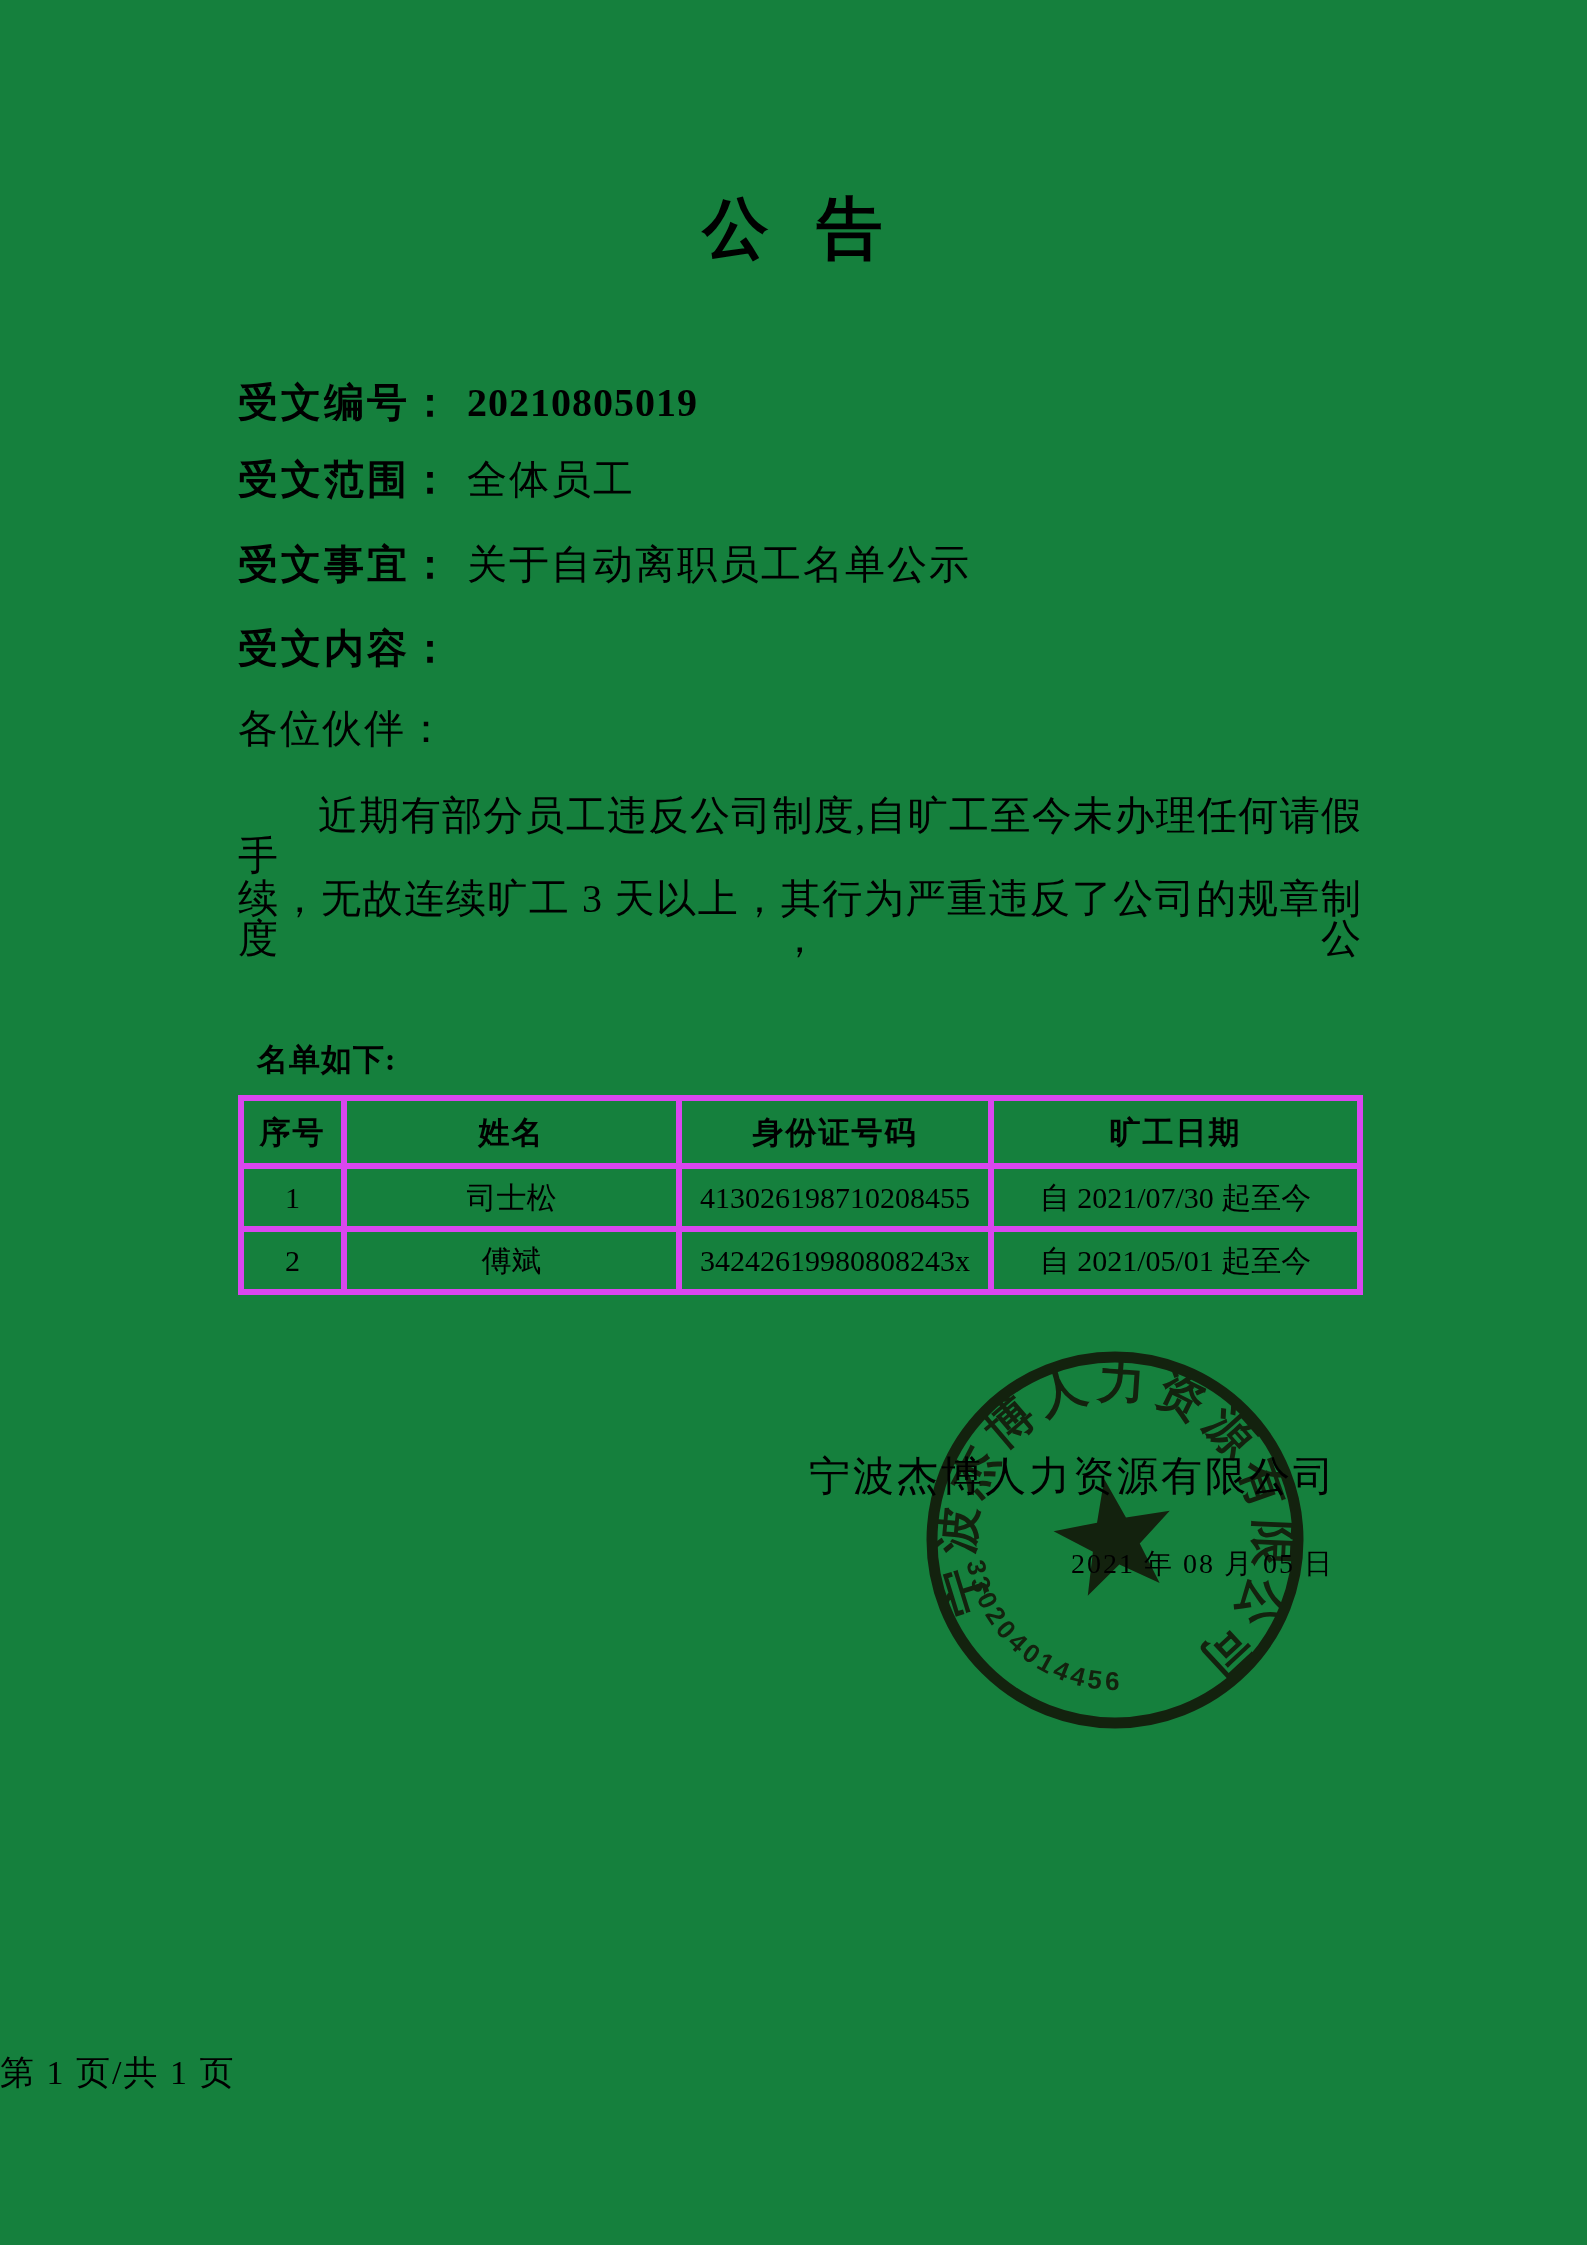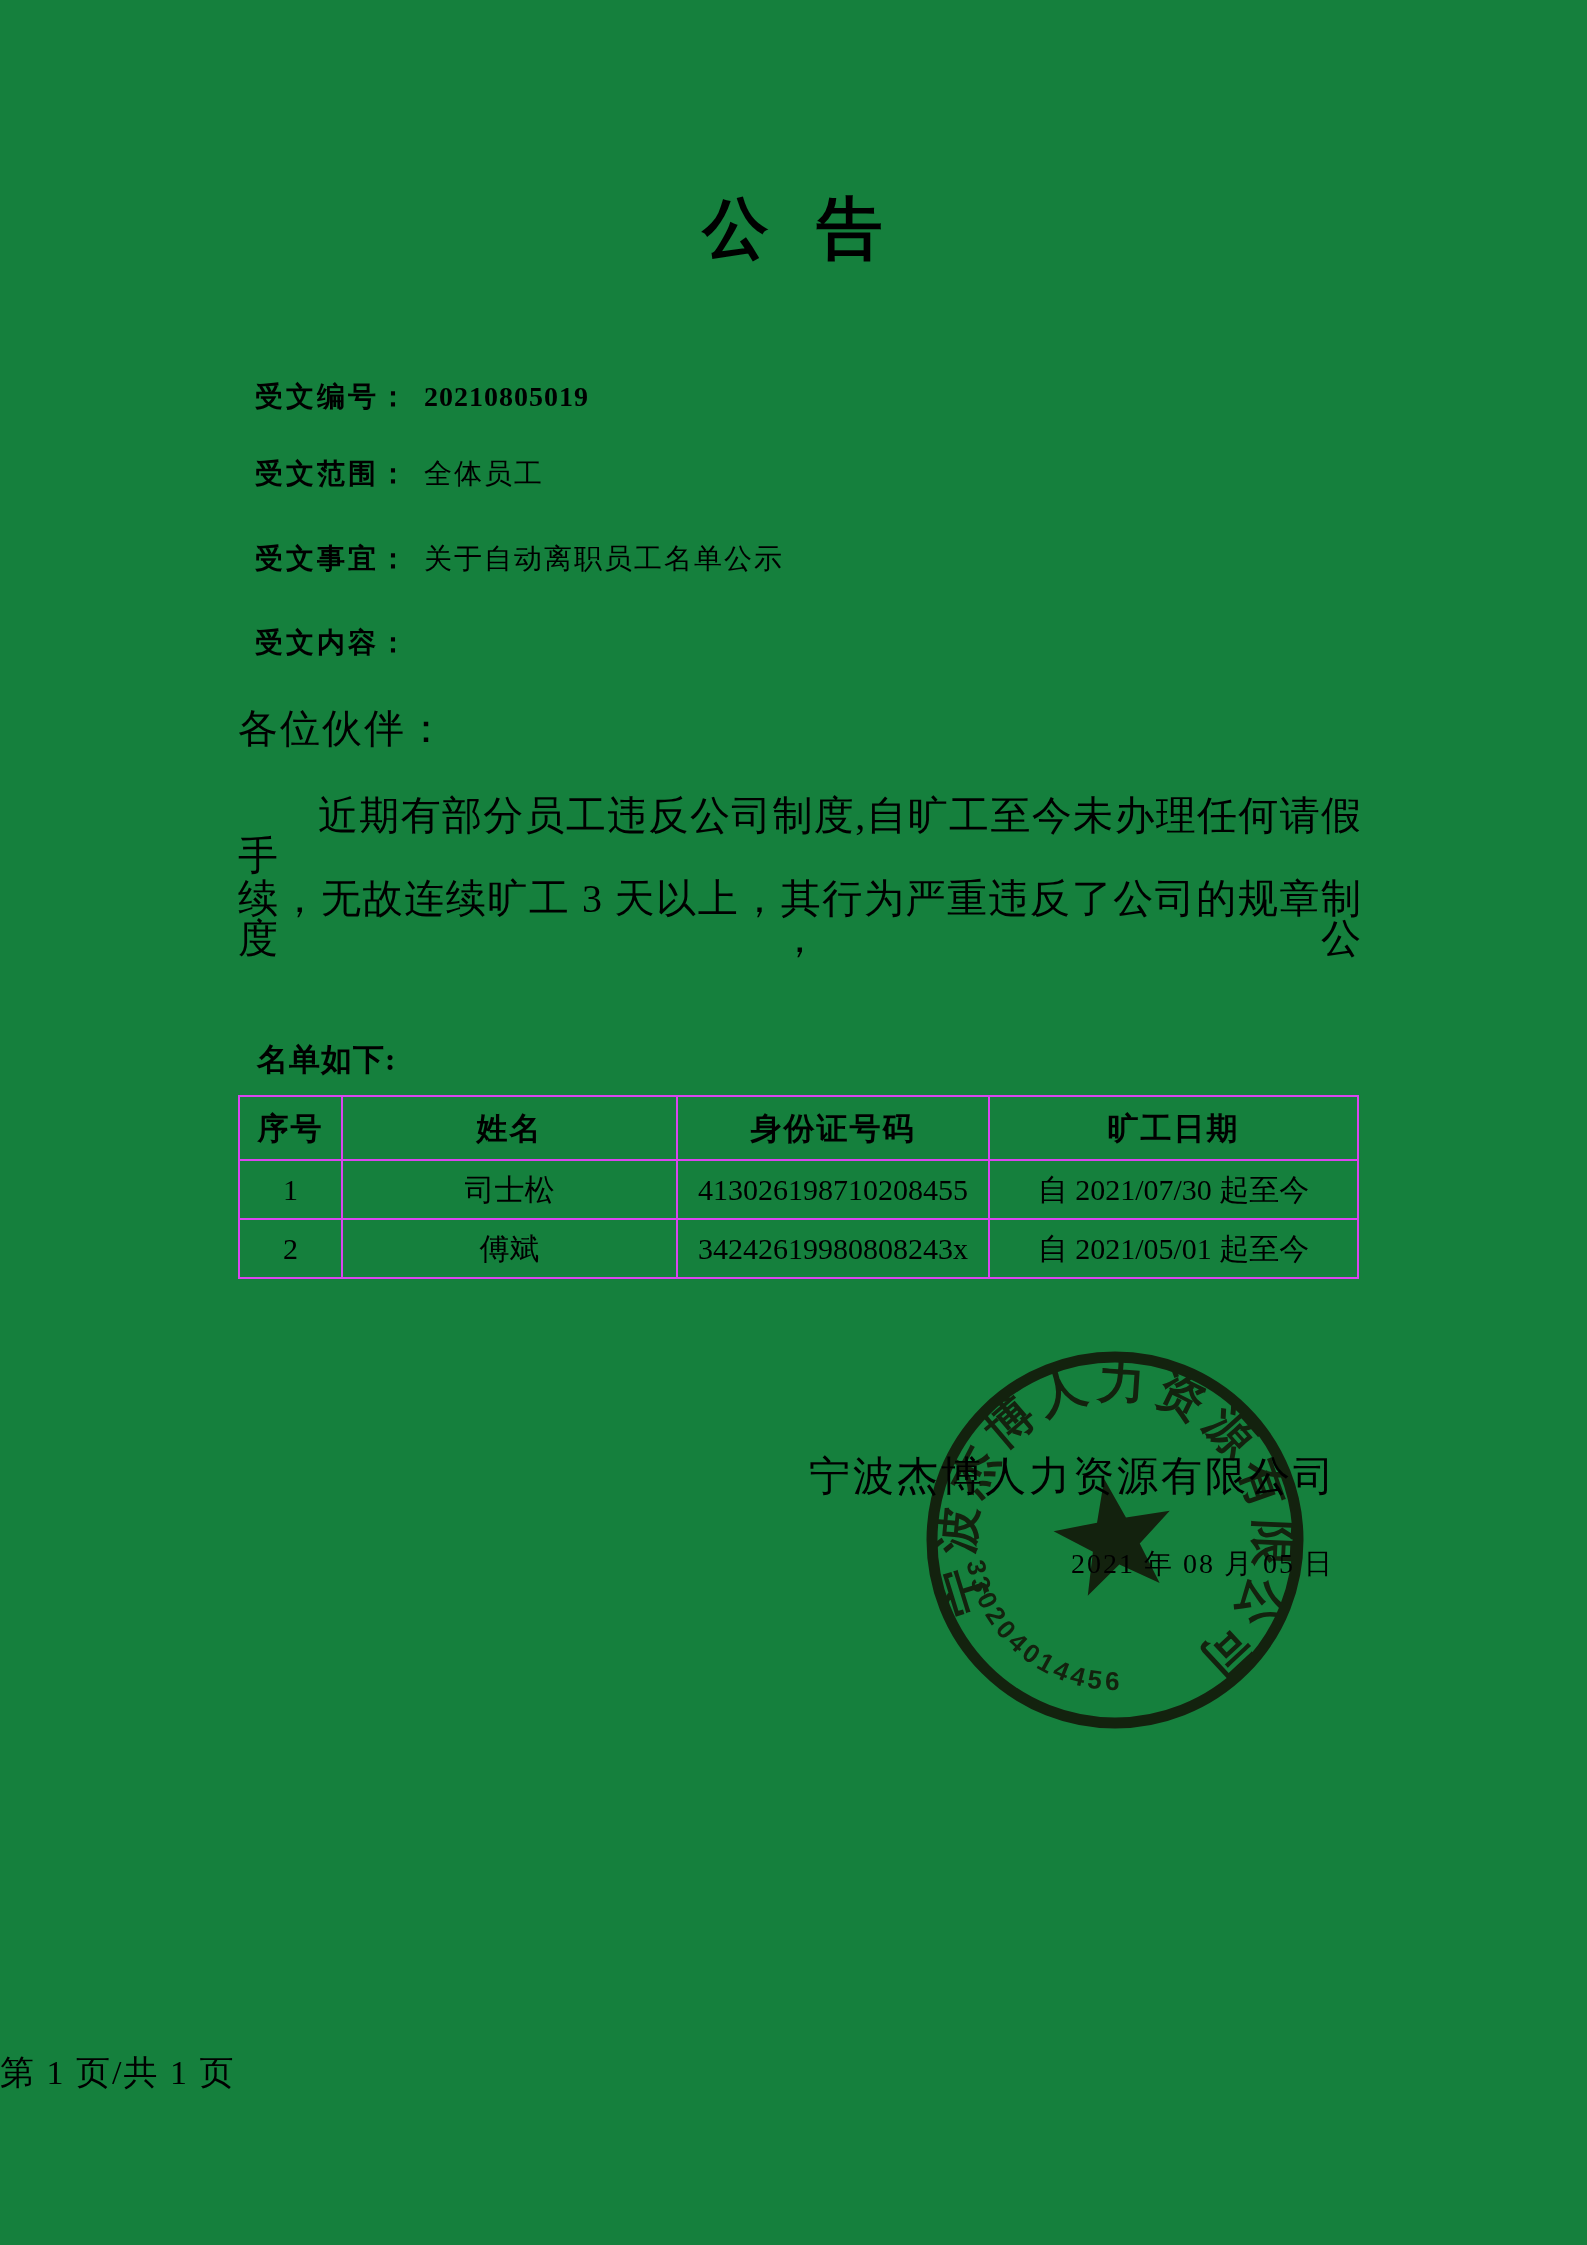--- a/index.html
+++ b/index.html
@@ -12,21 +12,21 @@
     overflow:hidden;
   }
   .abs{position:absolute;line-height:1;}
   .doc-title{
     top:196px;left:0;width:1587px;
     text-align:center;
     font-size:66px;font-weight:bold;
     word-spacing:0.42em;
     letter-spacing:2px;
   }
-  .field{left:255px;font-size:28px;white-space:nowrap;}
+  .field{left:238px;font-size:40px;white-space:nowrap;}
   .field .lbl{font-weight:bold;letter-spacing:3px;}
   .field .val{margin-left:14px;letter-spacing:2px;}
   .field.f0 .val{font-weight:bold;letter-spacing:1px;}
   .f0{top:383px;}
   .f1{top:460px;}
   .f2{top:545px;}
   .f3{top:629px;}
   .salutation{top:709px;left:238px;font-size:40px;letter-spacing:2px;}
   .para-line{
     left:238px;width:1124px;
@@ -38,21 +38,21 @@
   .pl0{top:796px;text-indent:80px;}
   .pl1{top:879px;}
   .pl2{top:962px;text-align-last:left;}
   .list-intro{top:1044px;left:238px;font-size:31px;font-weight:bold;letter-spacing:1px;margin-left:19px;}
   .roster{
     top:1095px;left:238px;width:1119px;
     border-collapse:collapse;
     table-layout:fixed;
   }
   .roster th,.roster td{
-    border:2px solid #d946ef;
+    border:6px solid #d946ef;
     text-align:center;vertical-align:middle;
     padding:0;
     overflow:hidden;
   }
   .roster th{height:62px;font-size:31px;font-weight:bold;letter-spacing:2px;}
   .roster td{height:57px;font-size:30px;}
   .col-no{width:103px;}
   .col-name{width:335px;}
   .col-id{width:312px;}
   .col-date{width:369px;}

